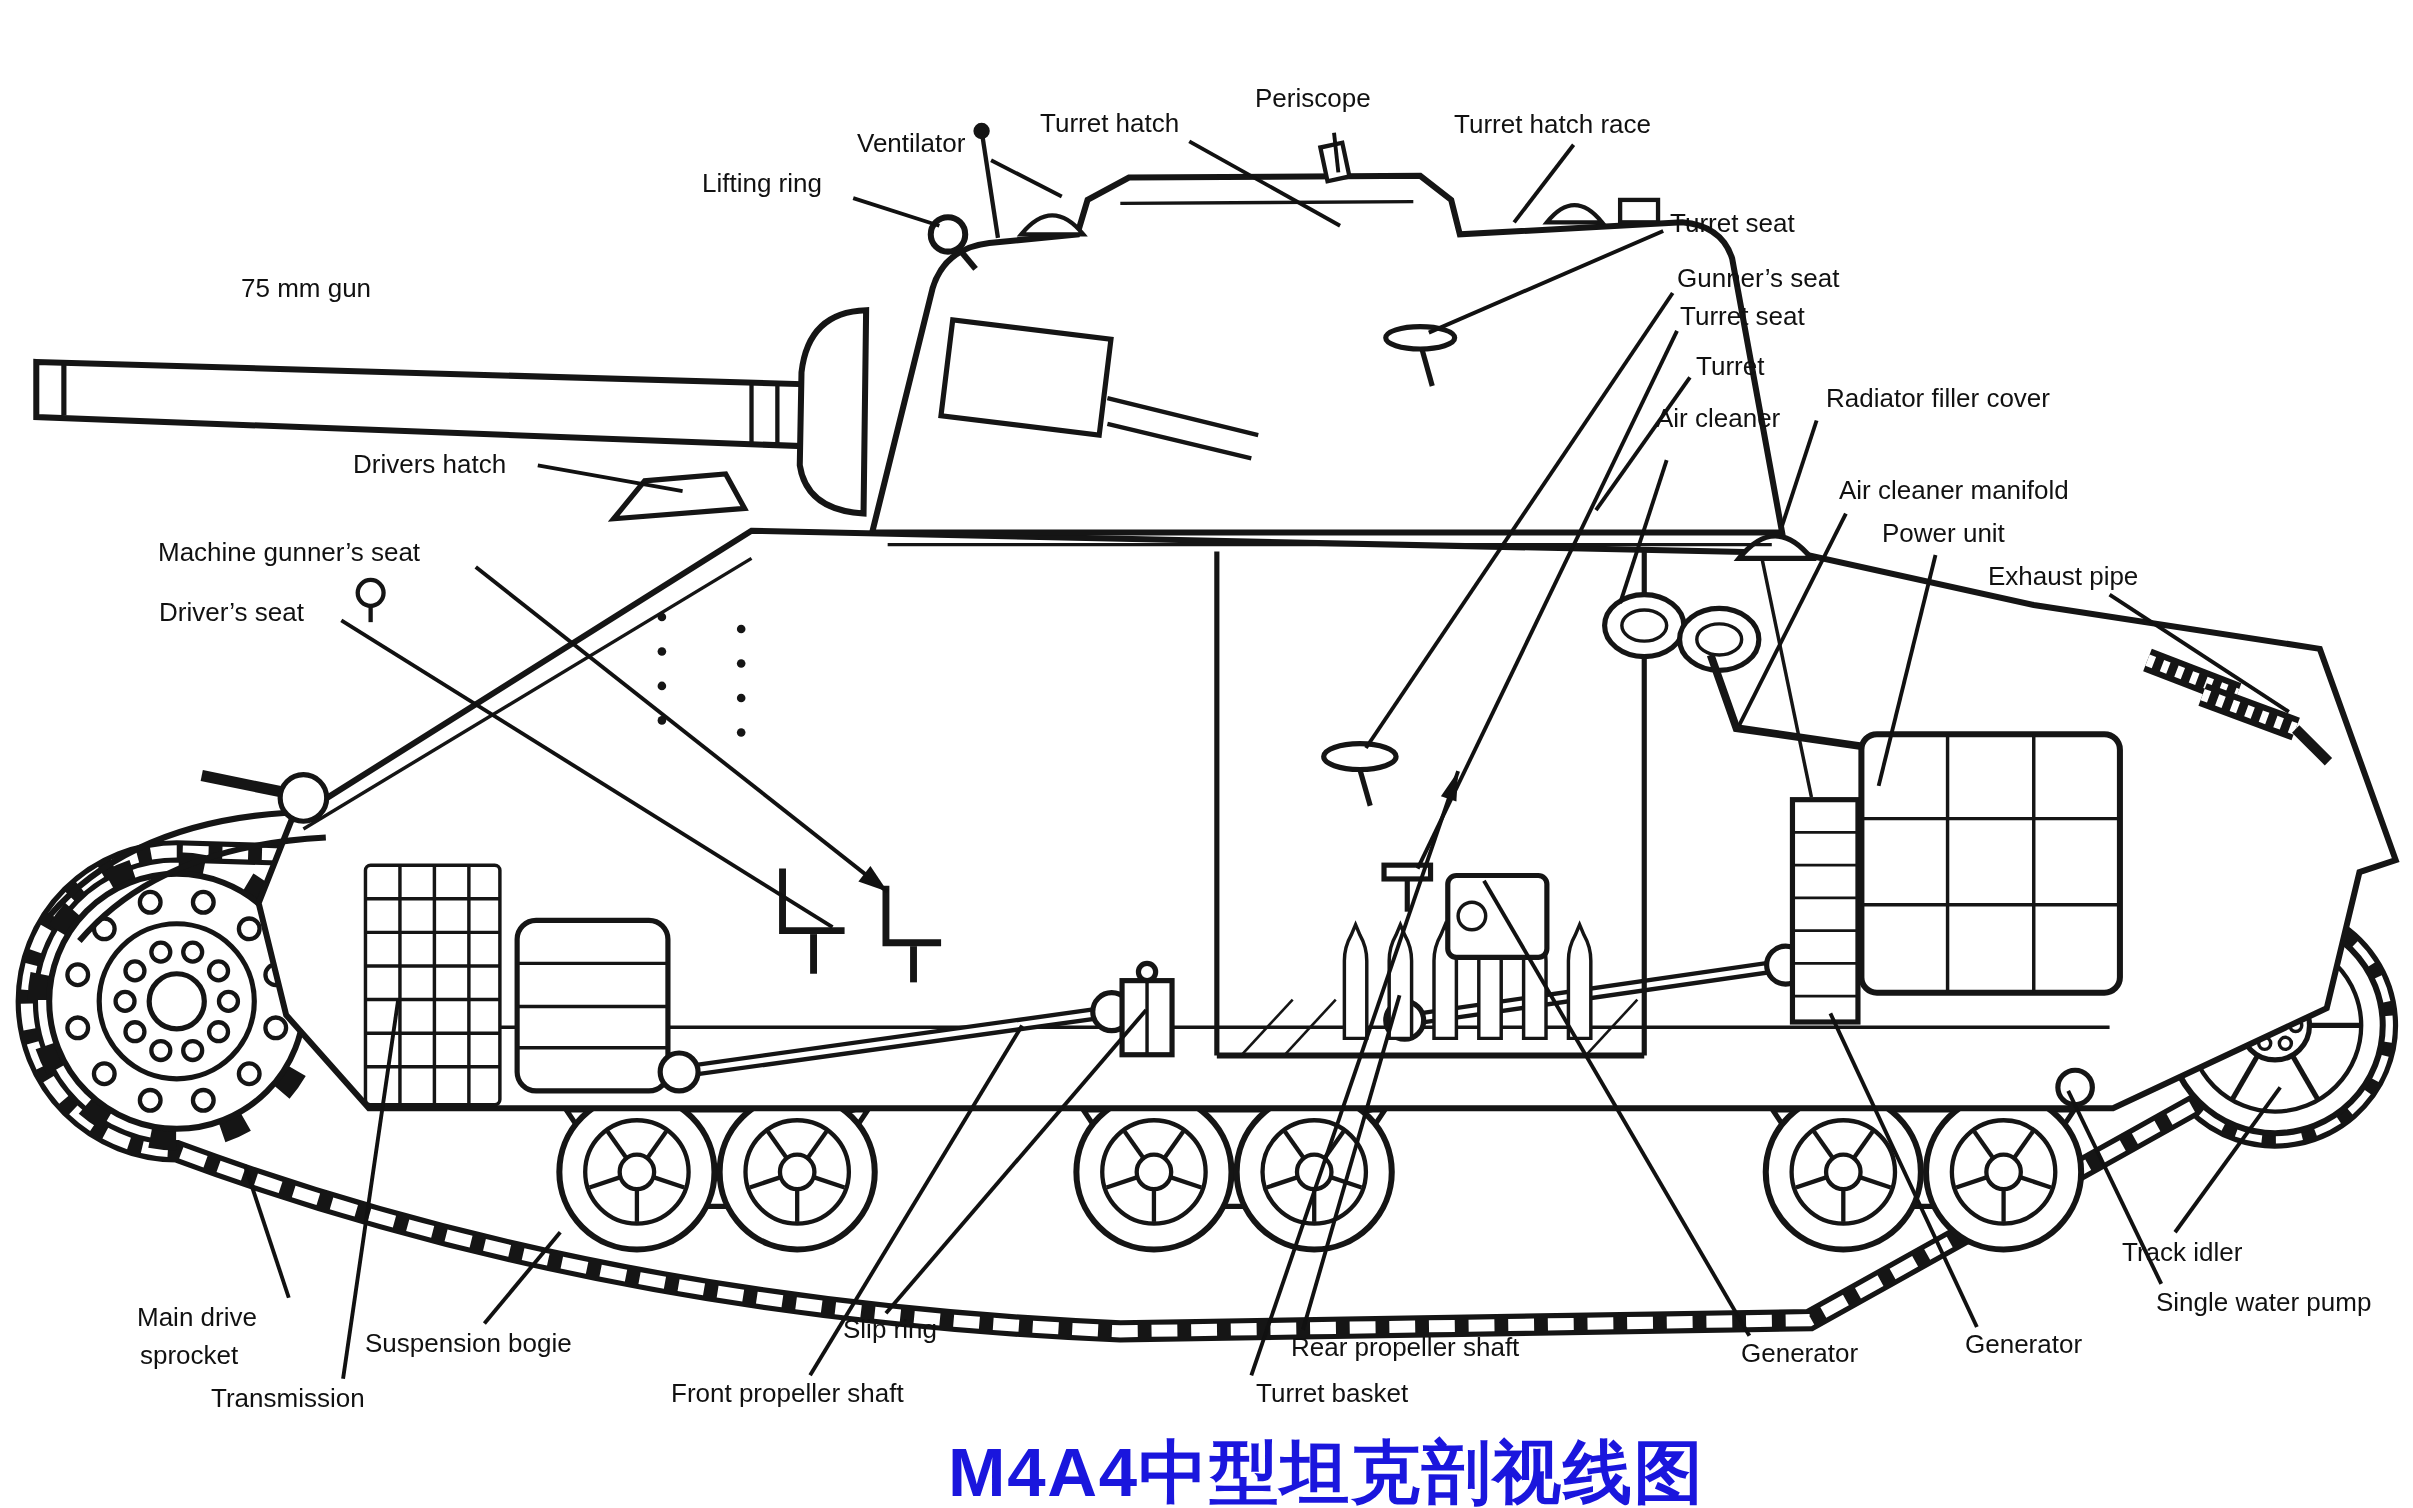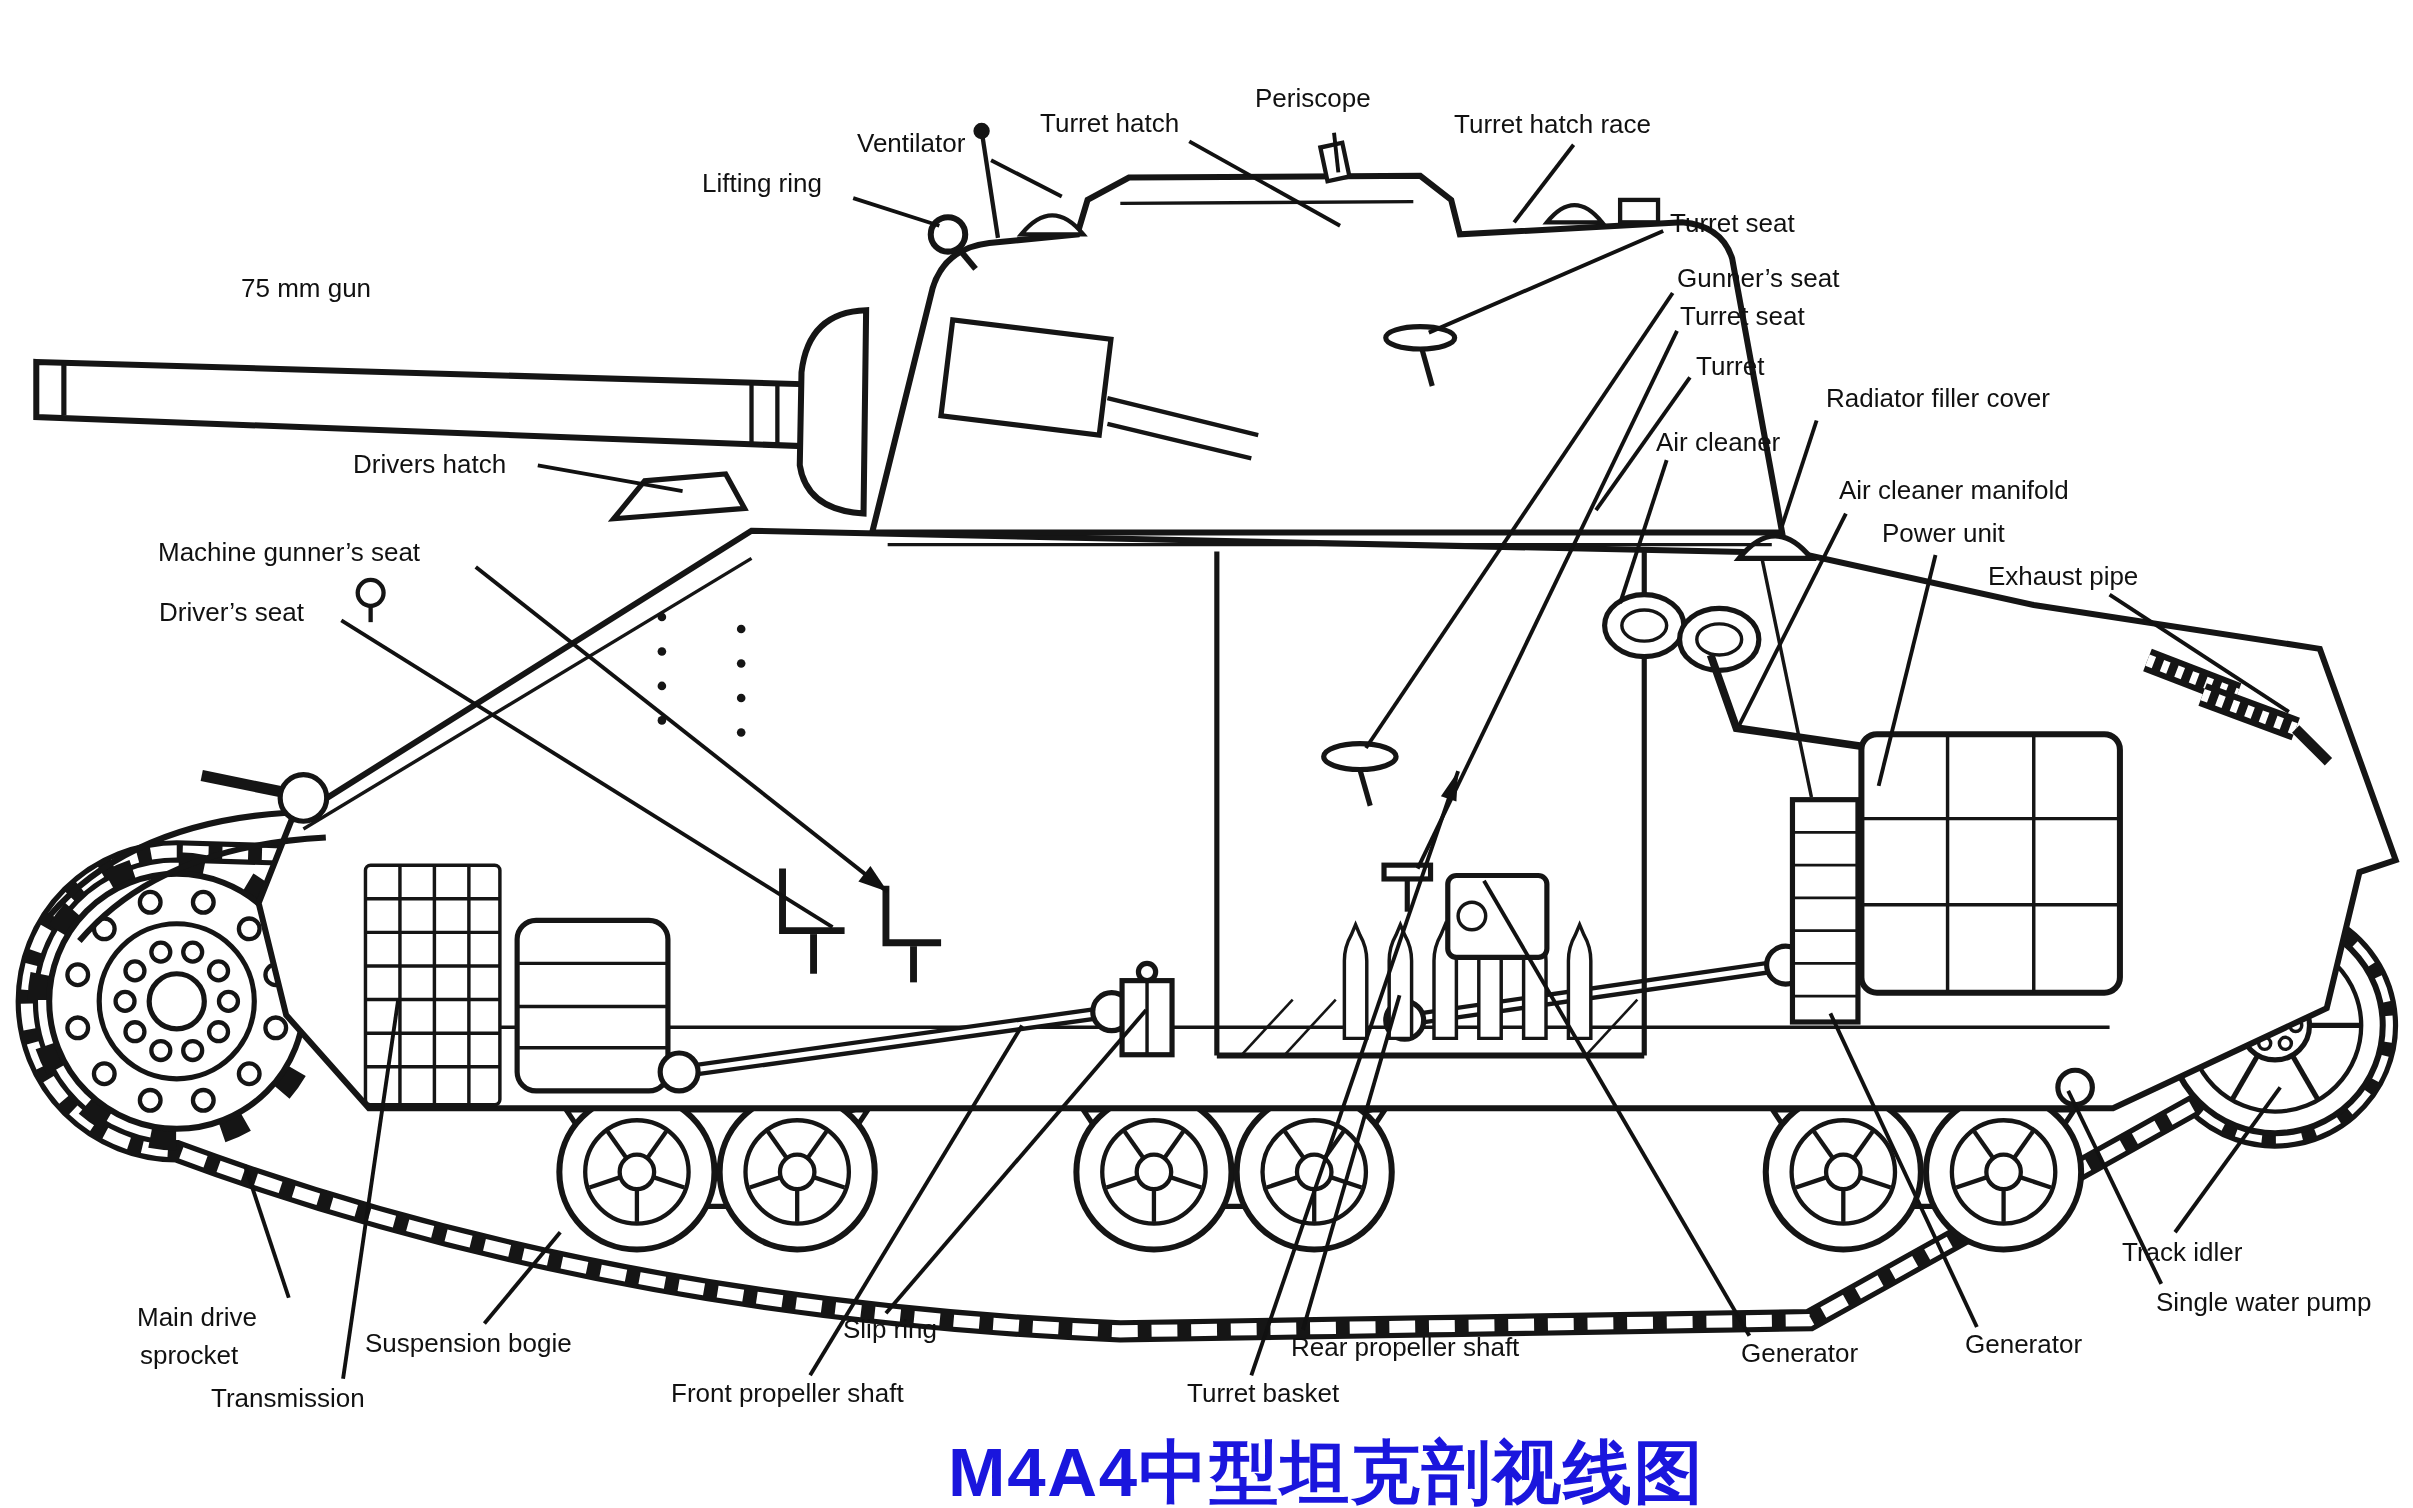--- a/index.html
+++ b/index.html
@@ -374,35 +374,35 @@
 <div class="lbl" style="left:702px;top:169px">Lifting ring</div>
 <div class="lbl" style="left:857px;top:129px">Ventilator</div>
 <div class="lbl" style="left:1040px;top:109px">Turret hatch</div>
 <div class="lbl" style="left:1255px;top:84px">Periscope</div>
 <div class="lbl" style="left:1454px;top:110px">Turret hatch race</div>
 <div class="lbl" style="left:1670px;top:209px">Turret seat</div>
 <div class="lbl" style="left:1677px;top:264px">Gunner’s seat</div>
 <div class="lbl" style="left:1680px;top:302px">Turret seat</div>
 <div class="lbl" style="left:1696px;top:352px">Turret</div>
 <div class="lbl" style="left:1826px;top:384px">Radiator filler cover</div>
-<div class="lbl" style="left:1656px;top:428px">Air cleaner</div>
+<div class="lbl" style="left:1656px;top:404px">Air cleaner</div>
 <div class="lbl" style="left:1839px;top:476px">Air cleaner manifold</div>
 <div class="lbl" style="left:1882px;top:519px">Power unit</div>
 <div class="lbl" style="left:1988px;top:562px">Exhaust pipe</div>
 <div class="lbl" style="left:241px;top:274px">75 mm gun</div>
 <div class="lbl" style="left:353px;top:450px">Drivers hatch</div>
 <div class="lbl" style="left:158px;top:538px">Machine gunner’s seat</div>
 <div class="lbl" style="left:159px;top:598px">Driver’s seat</div>
 <div class="lbl" style="left:137px;top:1303px">Main drive</div>
 <div class="lbl" style="left:140px;top:1341px">sprocket</div>
 <div class="lbl" style="left:211px;top:1384px">Transmission</div>
 <div class="lbl" style="left:365px;top:1329px">Suspension bogie</div>
 <div class="lbl" style="left:671px;top:1379px">Front propeller shaft</div>
 <div class="lbl" style="left:843px;top:1315px">Slip ring</div>
-<div class="lbl" style="left:1187px;top:1379px">Turret basket</div>
+<div class="lbl" style="left:1256px;top:1379px">Turret basket</div>
 <div class="lbl" style="left:1291px;top:1333px">Rear propeller shaft</div>
 <div class="lbl" style="left:1741px;top:1339px">Generator</div>
 <div class="lbl" style="left:1965px;top:1330px">Generator</div>
 <div class="lbl" style="left:2156px;top:1288px">Single water pump</div>
 <div class="lbl" style="left:2122px;top:1238px">Track idler</div>
 
 <div class="caption">M4A4中型坦克剖视线图</div>
 
 </div>
 

